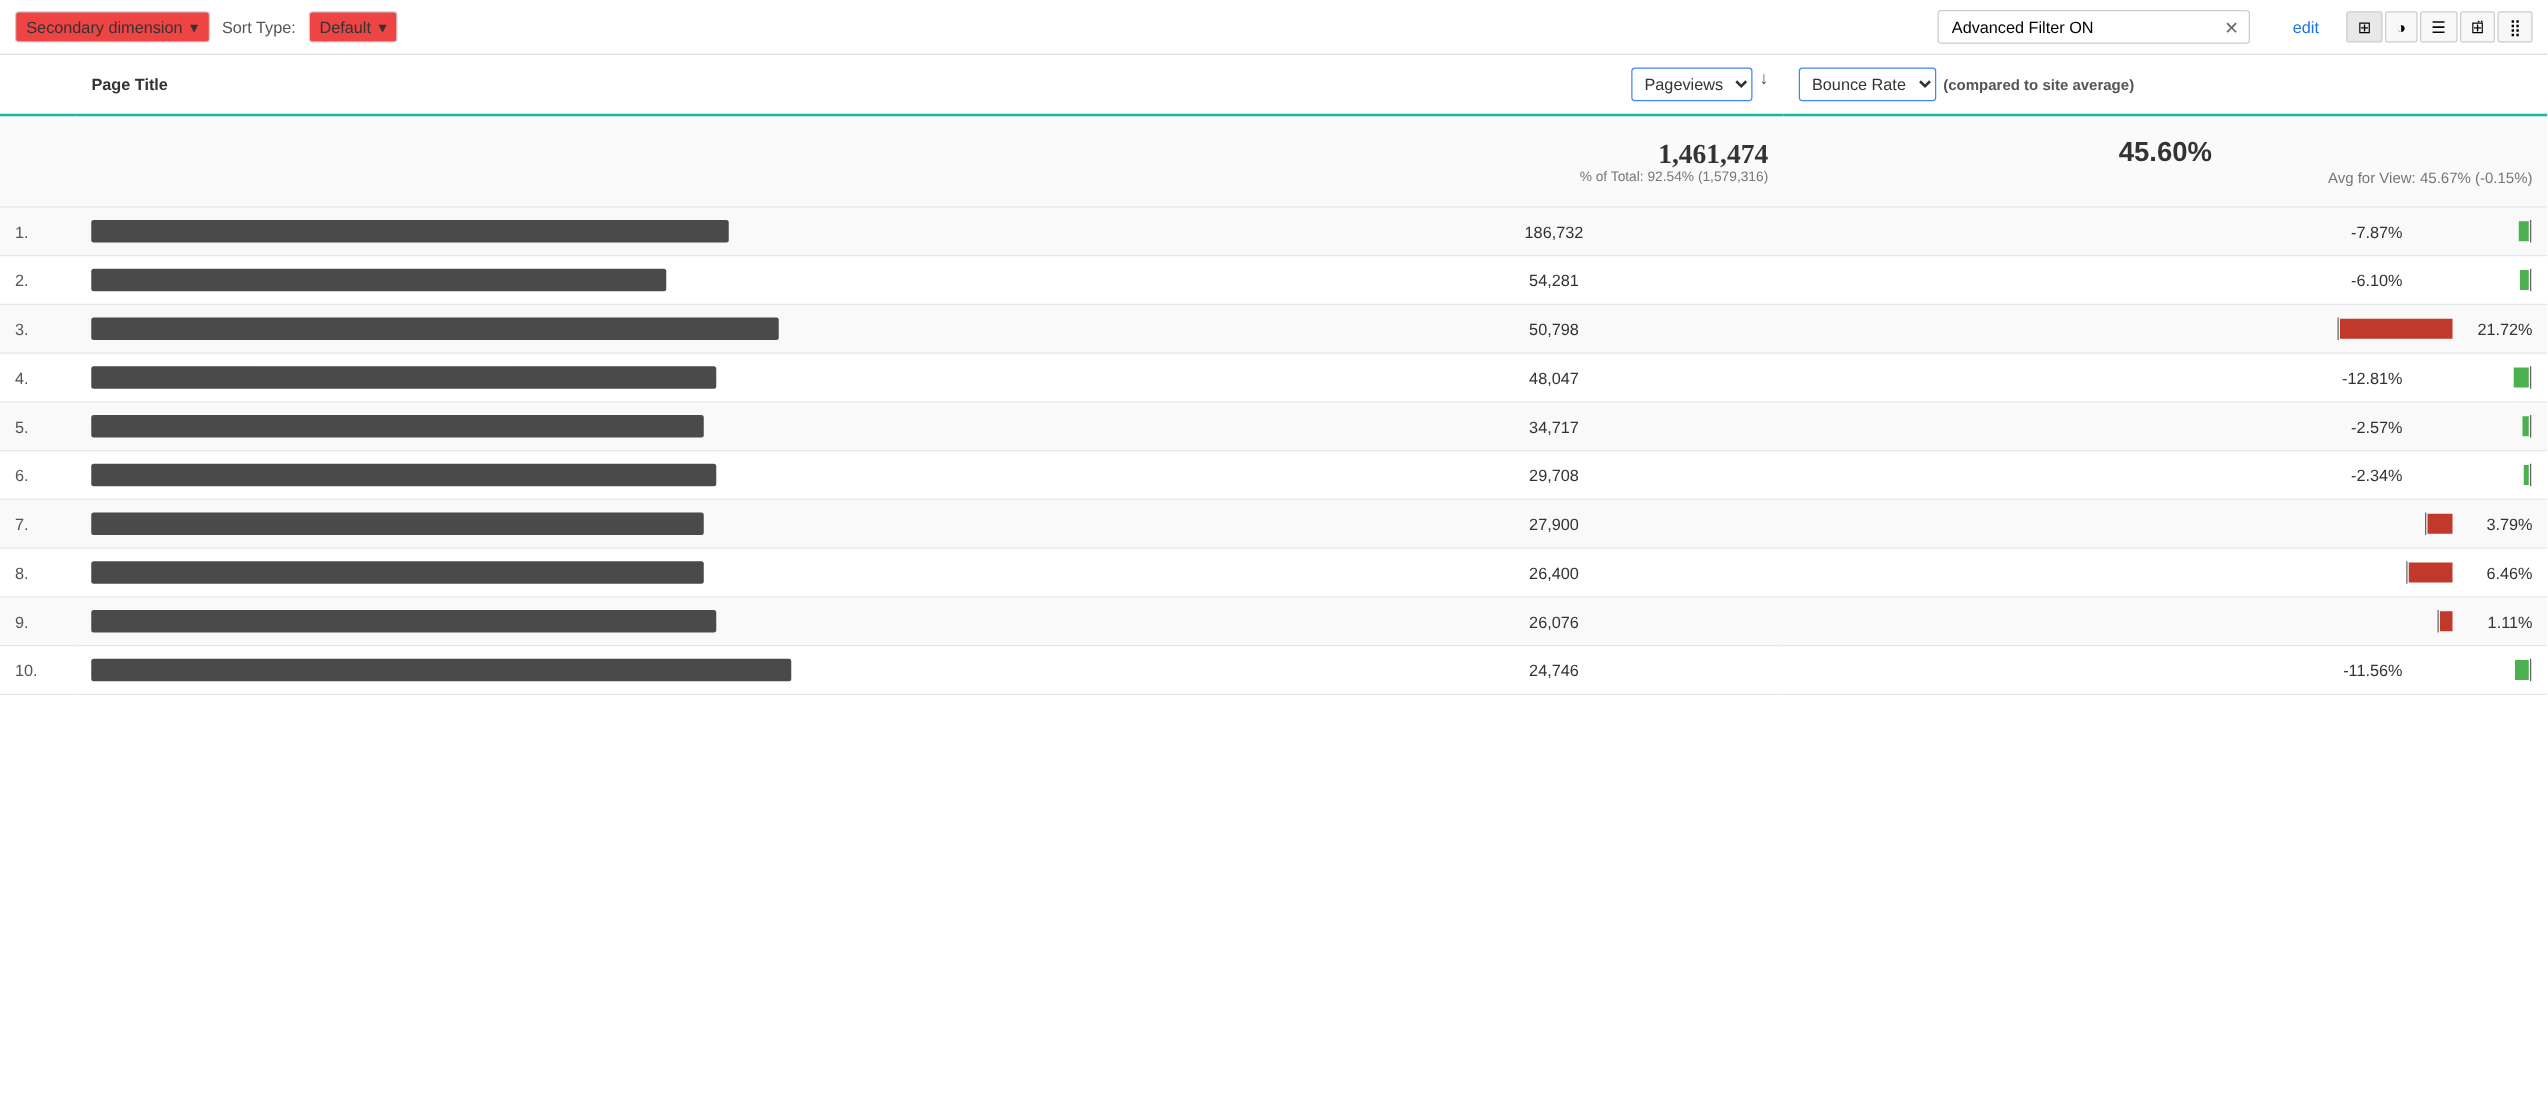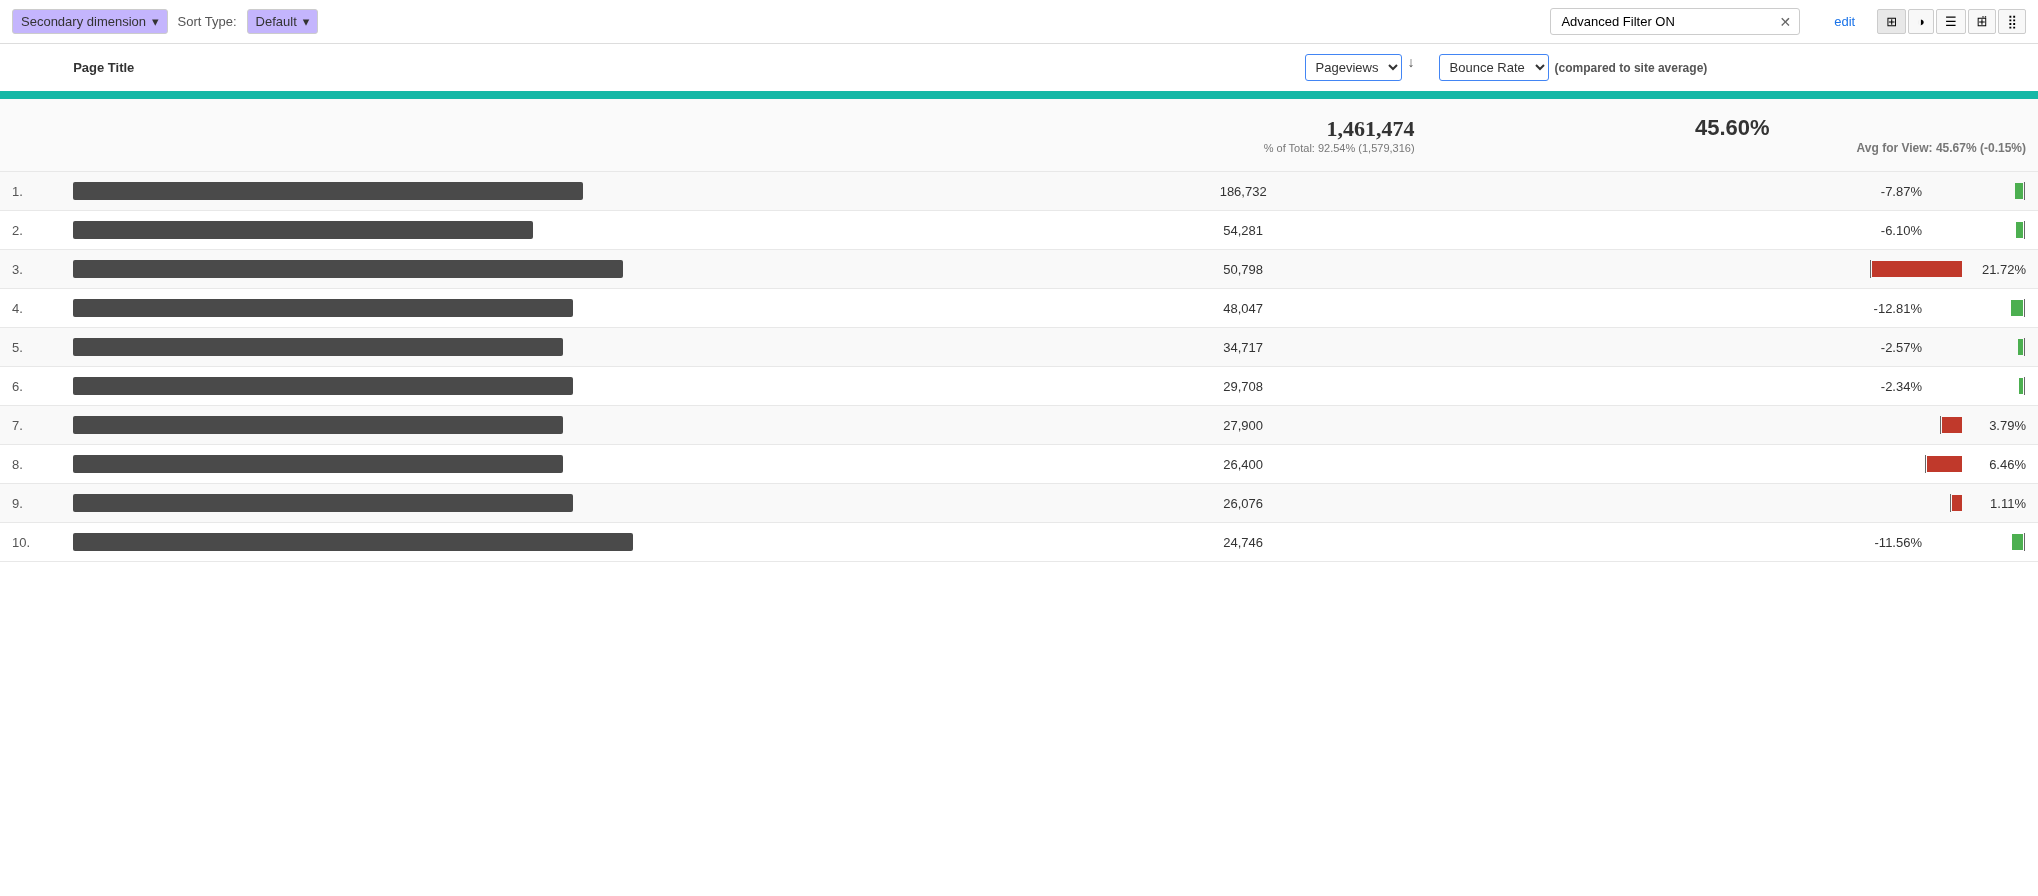--- a/index.html
+++ b/index.html
@@ -13,21 +13,21 @@
       gap: 10px;
       background: #fff;
     }
 
     .toolbar-select {
       display: flex;
       align-items: center;
       border: 1px solid #ccc;
       border-radius: 3px;
       padding: 4px 8px;
-      background: #c4b5fd;
+      background: #ef4444;
       gap: 6px;
       cursor: pointer;
       justify-content: center;
     }
 
     .sort-label {
       color: #555;
       font-size: 13px;
     }
 
@@ -87,21 +87,21 @@
     }
 
     
     .data-table {
       width: 100%;
       border-collapse: collapse;
       table-layout: fixed;
     }
 
     .data-table thead tr {
-      border-bottom: 8px solid #14b8a6;
+      border-bottom: 2px solid #14b8a6;
     }
 
     .data-table th {
       padding: 10px 12px;
       text-align: left;
       font-weight: bold;
       font-size: 13px;
       color: #333;
       background: #fff;
     }
@@ -176,21 +176,20 @@
       color: #333;
       text-align: center;
       display: block;
     }
 
     .summary-bounce-sub {
       font-size: 12px;
       color: #777;
       display: block;
       text-align: right;
-      font-weight: bold;
     }
 
     
     .data-row td {
       padding: 10px 12px;
       border-bottom: 1px solid #e8e8e8;
       vertical-align: middle;
     }
 
     .data-row:nth-child(odd) { background: #fff; }

